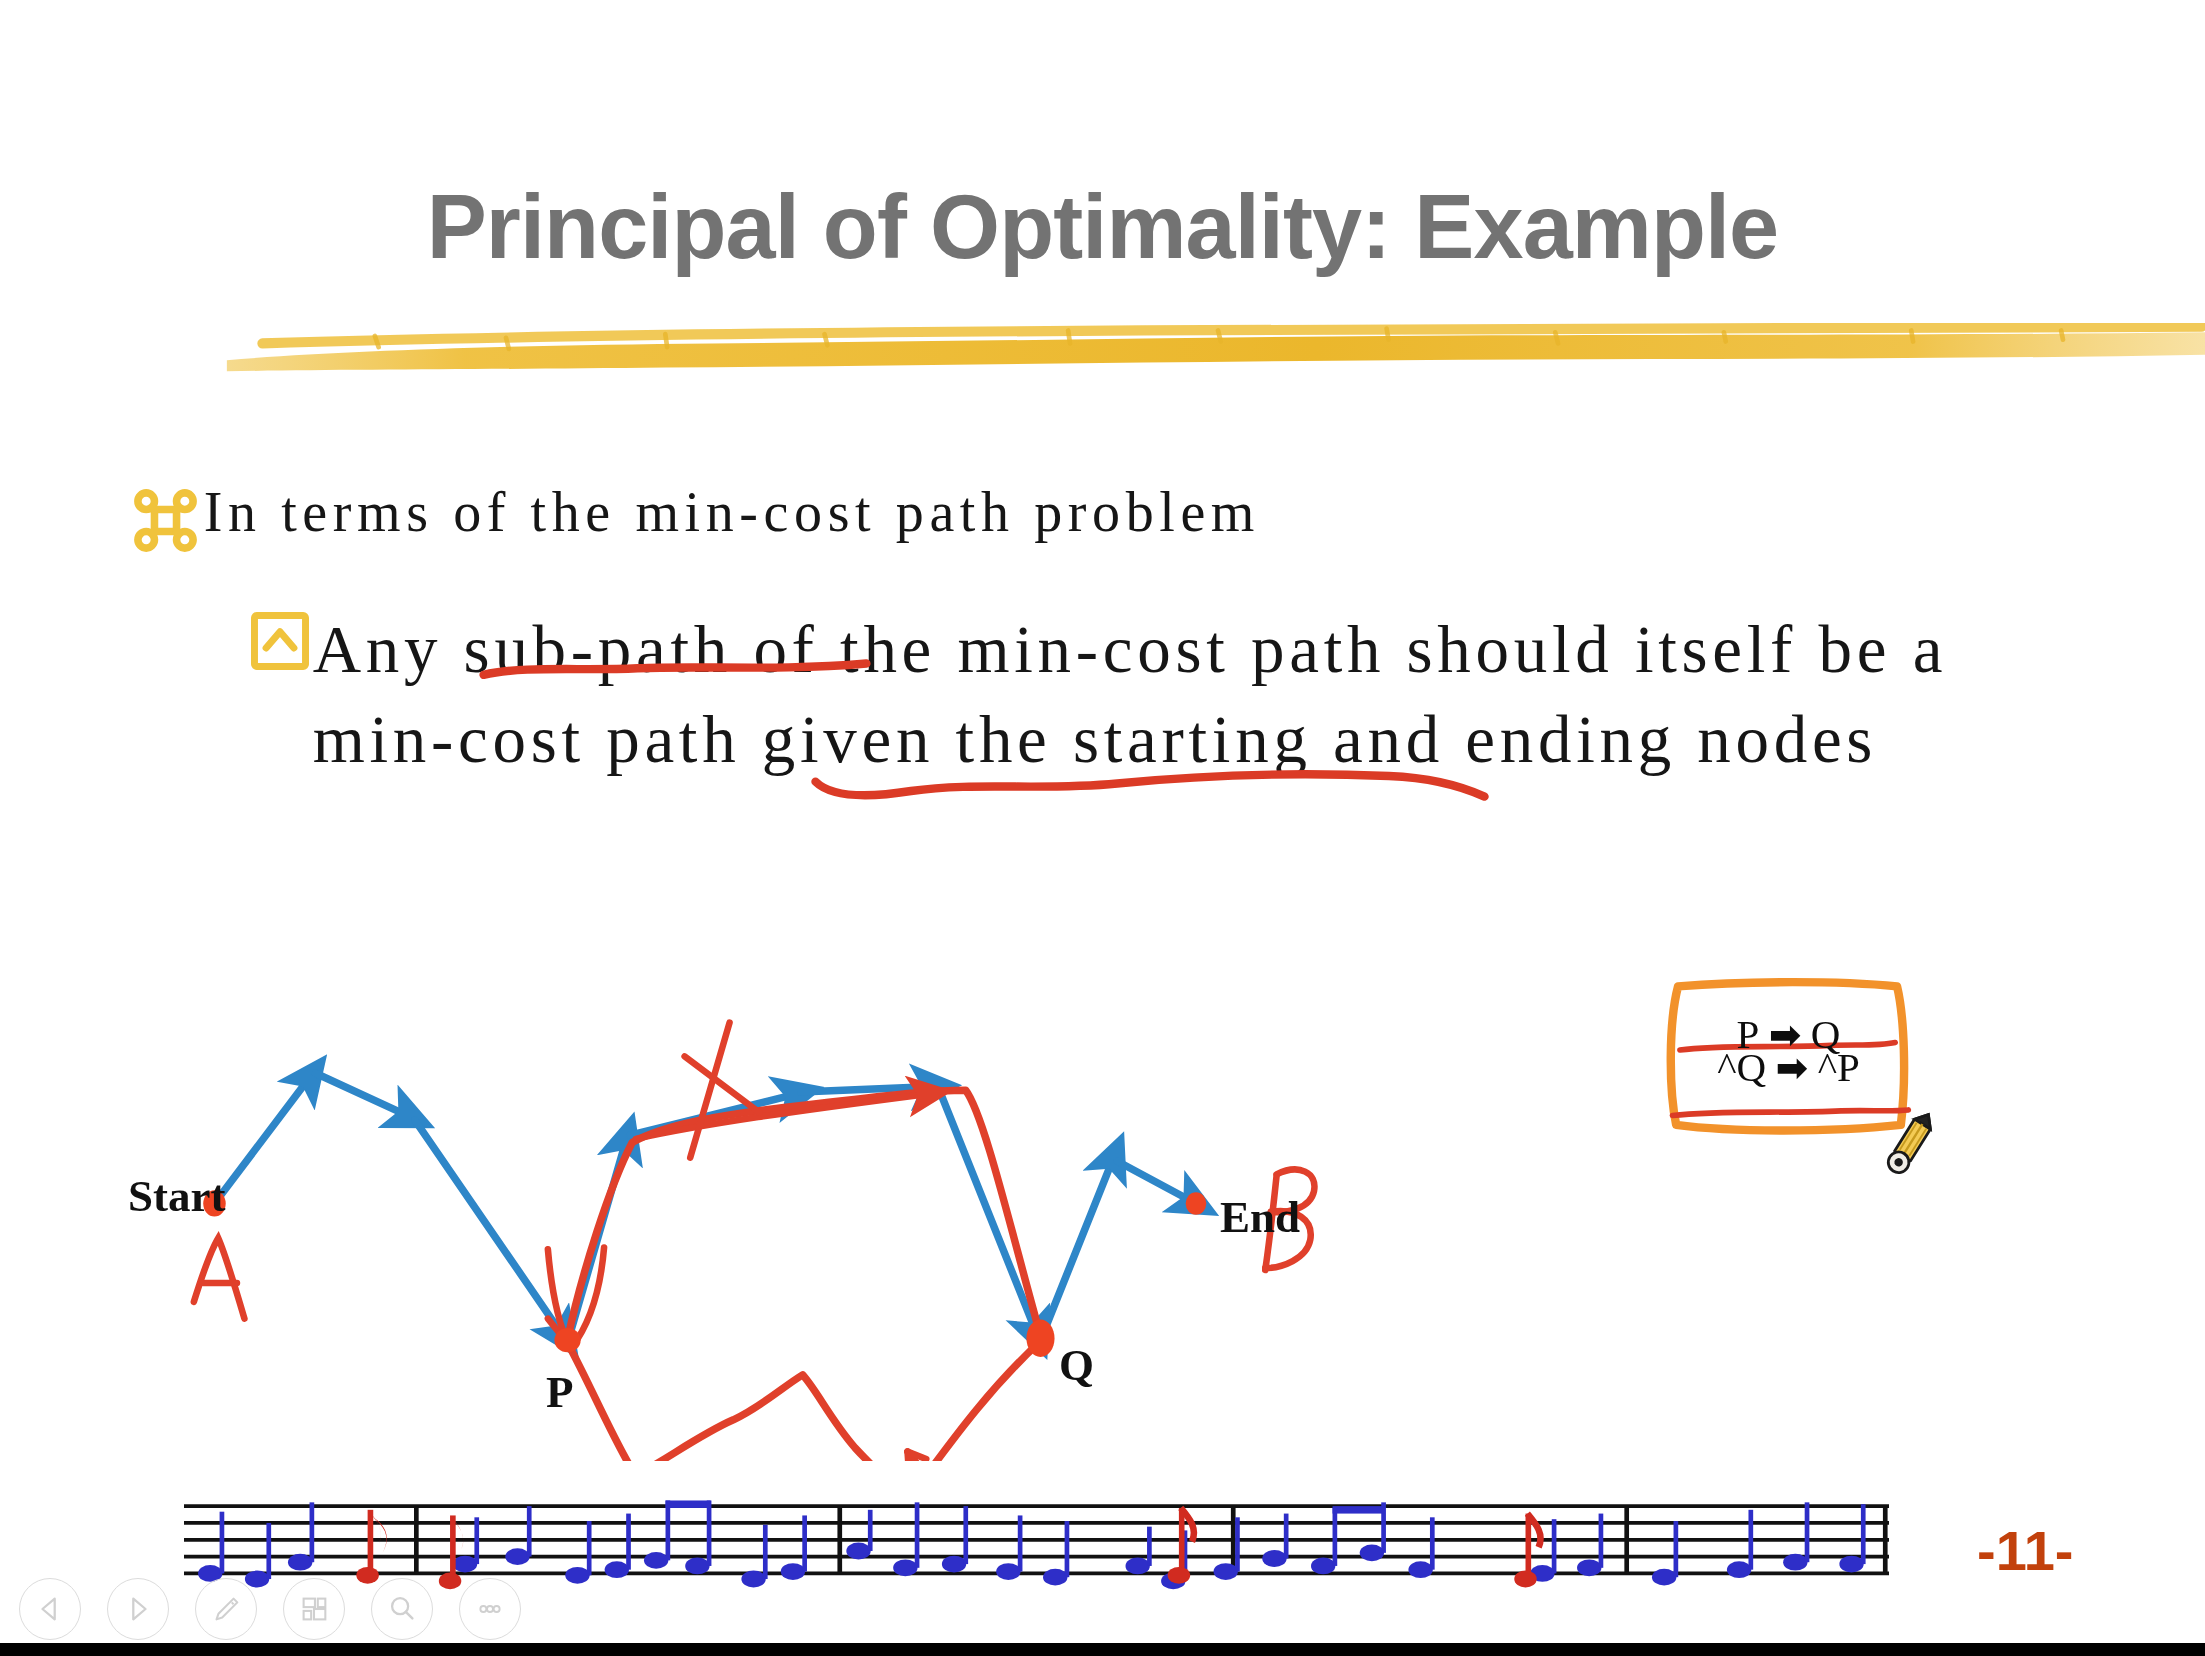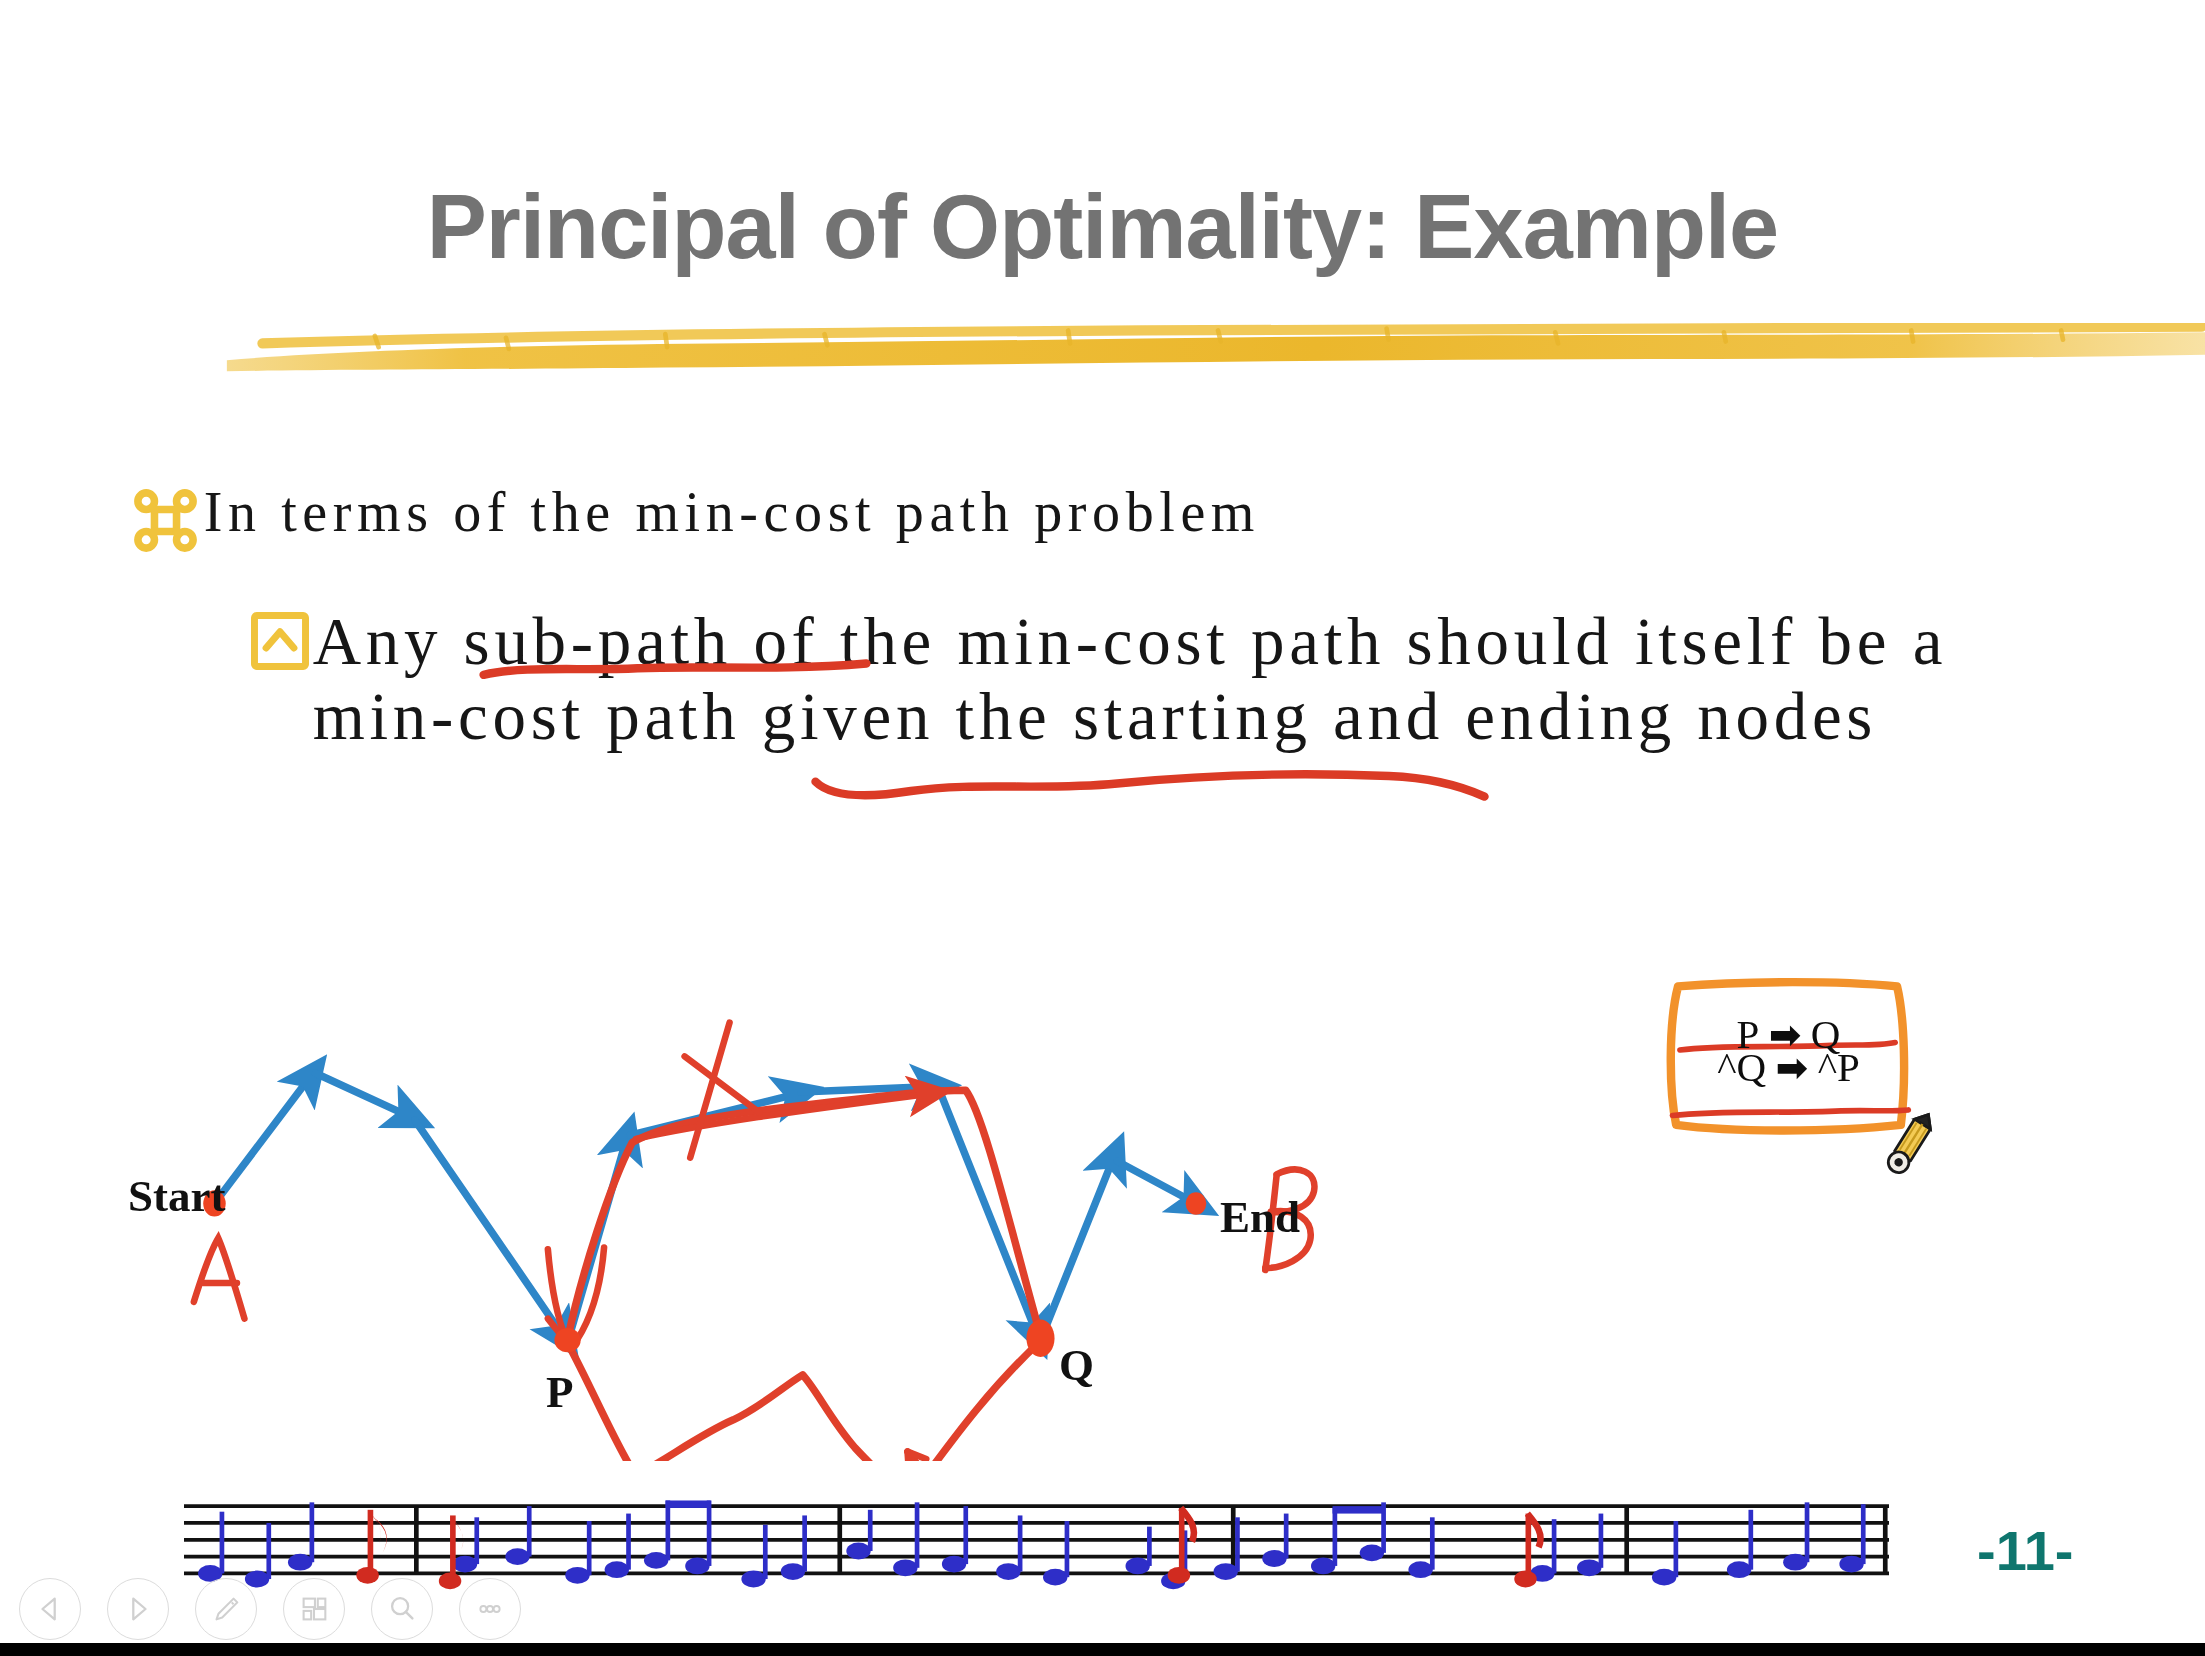--- a/index.html
+++ b/index.html
@@ -65,21 +65,21 @@
   }
   .bullet-l2 {
     position: absolute;
     left: 251px;
     top: 604px;
     display: flex;
     align-items: flex-start;
     font-family: "Liberation Serif", serif;
     font-size: 67px;
     letter-spacing: 4.7px;
-    line-height: 75px;
+    line-height: 90px;
     color: #161616;
   }
   .chev-icon {
     width: 58px;
     height: 58px;
     flex: 0 0 auto;
     margin-top: 7.5px;
     margin-right: 3.7px;
   }
   .bullet-l2-text {
@@ -153,21 +153,21 @@
   }
 
   
   #page-number {
     position: absolute;
     left: 1977px;
     top: 1518px;
     font-family: "Liberation Sans", sans-serif;
     font-weight: bold;
     font-size: 56px;
-    color: #0f766e;
+    color: #c2410c;
     white-space: nowrap;
   }
 
   
   #toolbar {
     position: absolute;
     left: 19px;
     top: 1578px;
     display: flex;
     gap: 26px;

